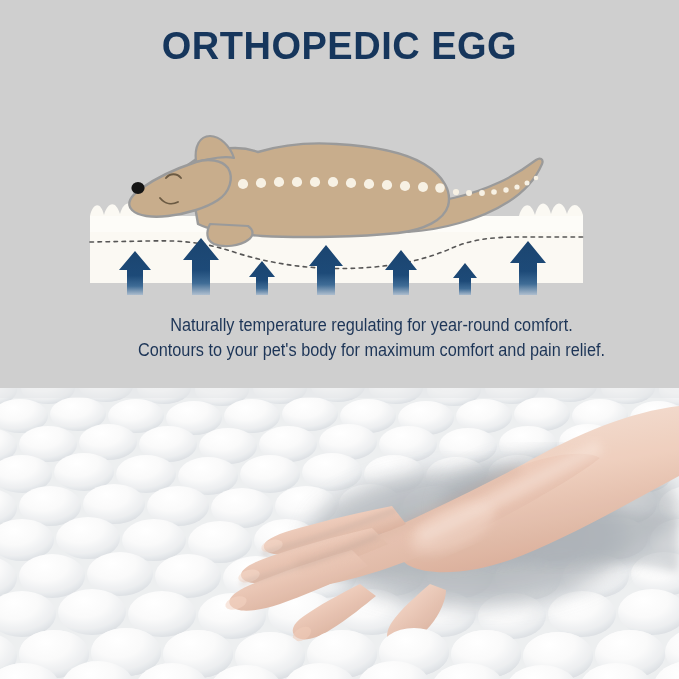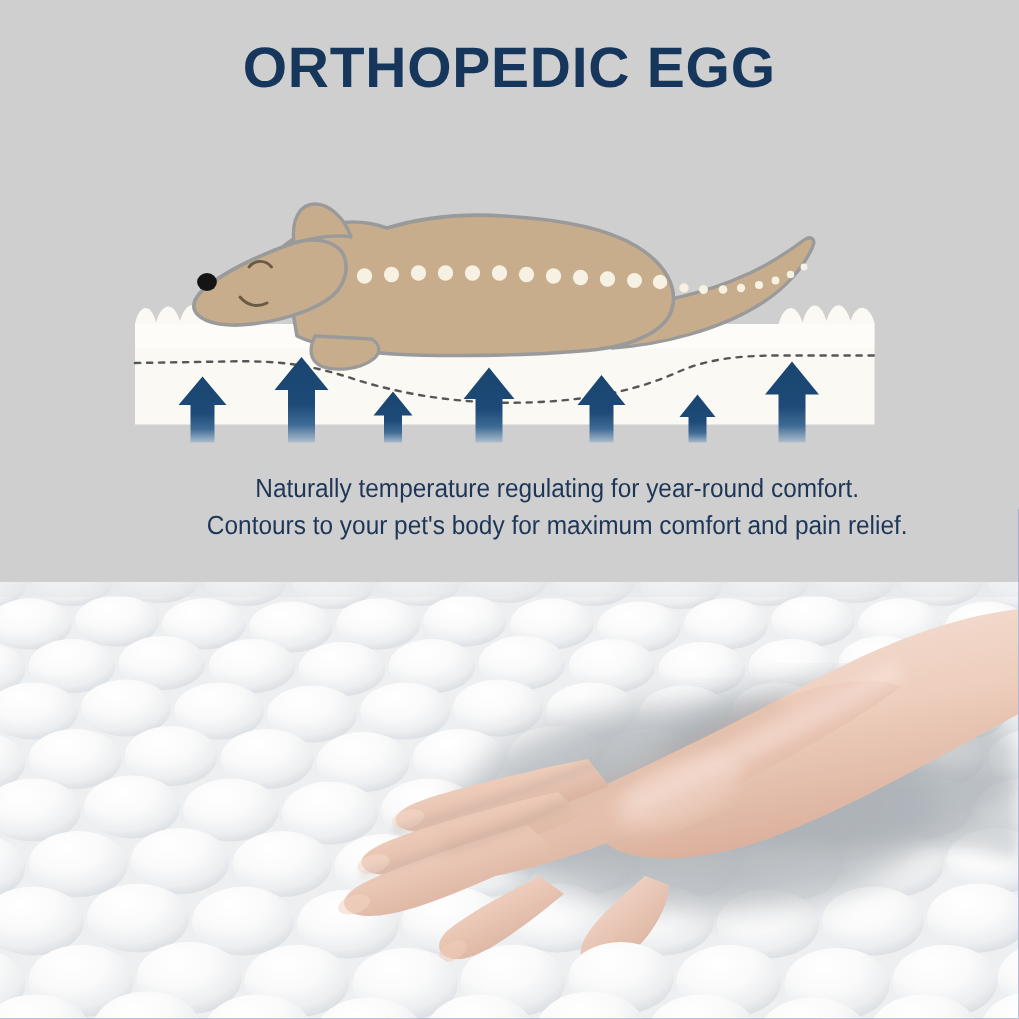--- a/index.html
+++ b/index.html
@@ -1,21 +1,21 @@
 <!DOCTYPE html>
 <html><head>
 <meta charset="utf-8">
 <style>
   html,body{margin:0;padding:0;}
   body{
     width:679px;height:679px;overflow:hidden;
     font-family:"Liberation Sans", sans-serif;
     background:#cfcfcf;
   }
-  #page{position:relative;width:679px;height:679px;overflow:hidden;background:#1d4ed8;}
+  #page{position:relative;width:679px;height:679px;overflow:hidden;background:#86efac;}
 
   
   #top-panel{
     position:absolute;left:0;top:0;width:679px;height:388px;
     background:#cfcfcf;
   }
   #title-block{
     position:absolute;left:0;top:27px;width:679px;text-align:center;
     line-height:1.03;
   }

